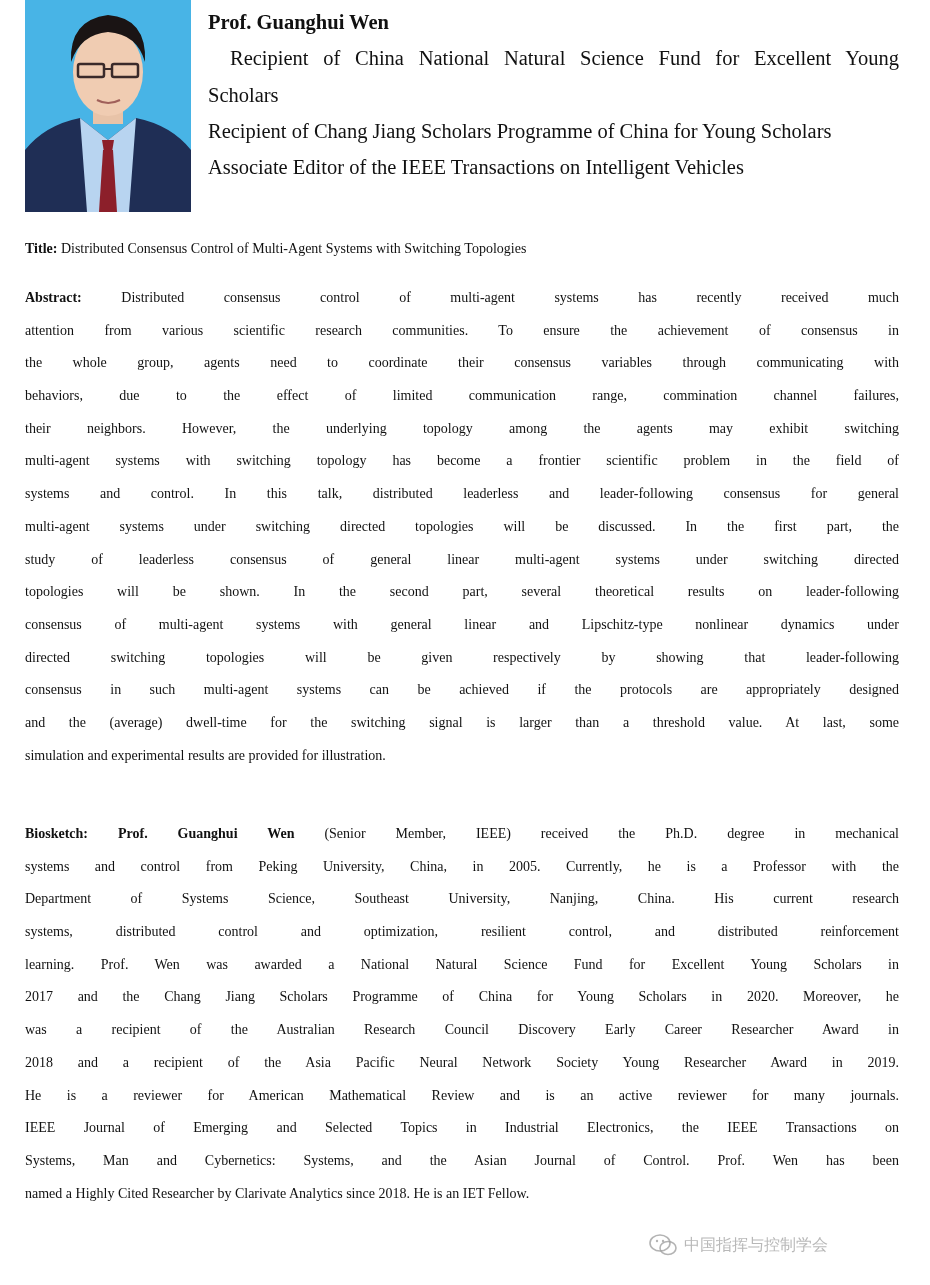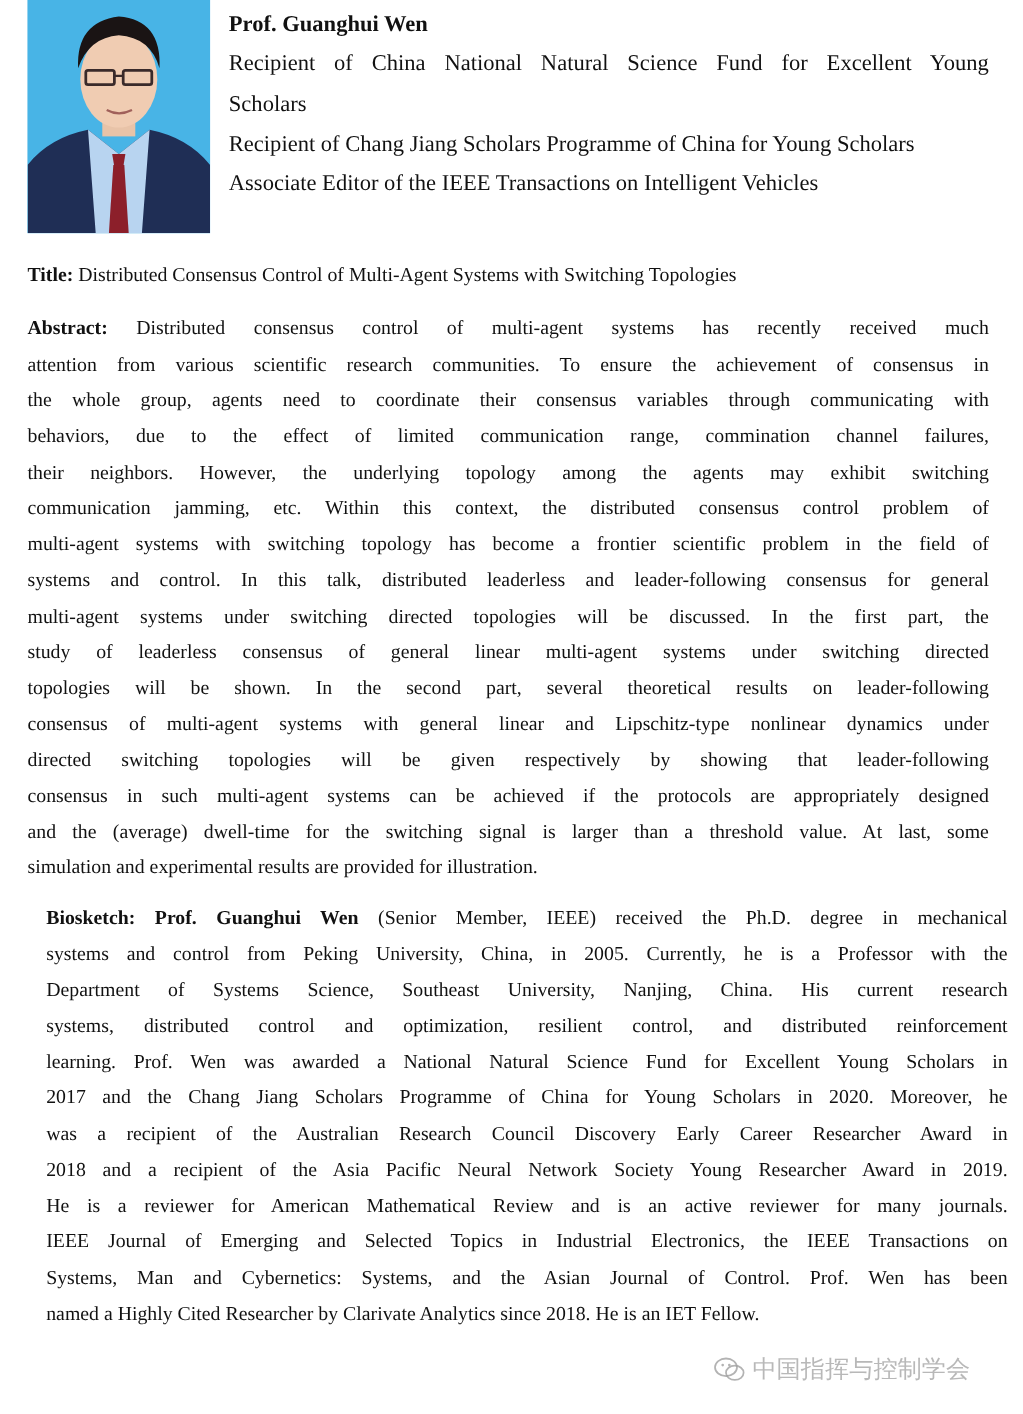--- a/index.html
+++ b/index.html
@@ -10,36 +10,36 @@
   }
   .header { position: absolute; left: 0; top: 0; width: 930px; height: 220px; }
   .photo {
     position: absolute; left: 25px; top: 0; width: 166px; height: 212px;
     background: #48b4e6; overflow: hidden;
   }
   .photo svg { display: block; width: 100%; height: 100%; }
   .info { position: absolute; left: 208px; top: 4px; width: 691px; }
   .info-line { font-size: 20.5px; line-height: 36.3px; height: 36.3px; white-space: nowrap; }
   .info-line.name { font-weight: bold; }
-  .info-line.just { text-align: justify; text-align-last: justify; white-space: normal; }
+  .info-line.just { text-align: justify; text-align-last: justify; white-space: normal; margin-left: 22px; }
   .section { position: absolute; left: 25px; width: 874px; }
   .section-title { top: 233px; }
   .section-abstract { top: 282px; }
-  .section-bio { top: 818px; margin-left: 17px; }
+  .section-bio { top: 818px; }
   .line {
-    font-size: 18px; line-height: 32.7px; height: 32.7px; white-space: nowrap;
+    font-size: 14px; line-height: 32.7px; height: 32.7px; white-space: nowrap;
     text-align: justify; text-align-last: justify;
   }
   .line.last { text-align-last: left; }
   .label { font-weight: bold; }
   .watermark {
     position: absolute; left: 648px; top: 1228px; height: 34px;
     display: flex; align-items: center; gap: 6px;
     color: rgba(160,160,160,0.75);
-    font-family: "DejaVu Sans", sans-serif; font-size: 22px;
+    font-family: "DejaVu Sans", sans-serif; font-size: 16px;
     pointer-events: none;
   }
   .watermark svg { width: 30px; height: 26px; }
 </style>
 </head>
 <body>
 
 <div class="header">
   <div class="photo">
     <svg viewBox="0 0 166 212">
@@ -82,21 +82,20 @@
 </div>
 
 <div class="section section-abstract">
   <div class="line">
     <span class="label">Abstract:</span><span> Distributed consensus control of multi-agent systems has recently received much</span>
   </div>
   <div class="line">attention from various scientific research communities. To ensure the achievement of consensus in</div>
   <div class="line">the whole group, agents need to coordinate their consensus variables through communicating with</div>
   <div class="line">behaviors, due to the effect of limited communication range, commination channel failures,</div>
   <div class="line">their neighbors. However, the underlying topology among the agents may exhibit switching</div>
-  <div class="line">communication jamming, etc. Within this context, the distributed consensus control problem of</div>
   <div class="line">multi-agent systems with switching topology has become a frontier scientific problem in the field of</div>
   <div class="line">systems and control. In this talk, distributed leaderless and leader-following consensus for general</div>
   <div class="line">multi-agent systems under switching directed topologies will be discussed. In the first part, the</div>
   <div class="line">study of leaderless consensus of general linear multi-agent systems under switching directed</div>
   <div class="line">topologies will be shown. In the second part, several theoretical results on leader-following</div>
   <div class="line">consensus of multi-agent systems with general linear and Lipschitz-type nonlinear dynamics under</div>
   <div class="line">directed switching topologies will be given respectively by showing that leader-following</div>
   <div class="line">consensus in such multi-agent systems can be achieved if the protocols are appropriately designed</div>
   <div class="line">and the (average) dwell-time for the switching signal is larger than a threshold value. At last, some</div>
   <div class="line last">simulation and experimental results are provided for illustration.</div>

